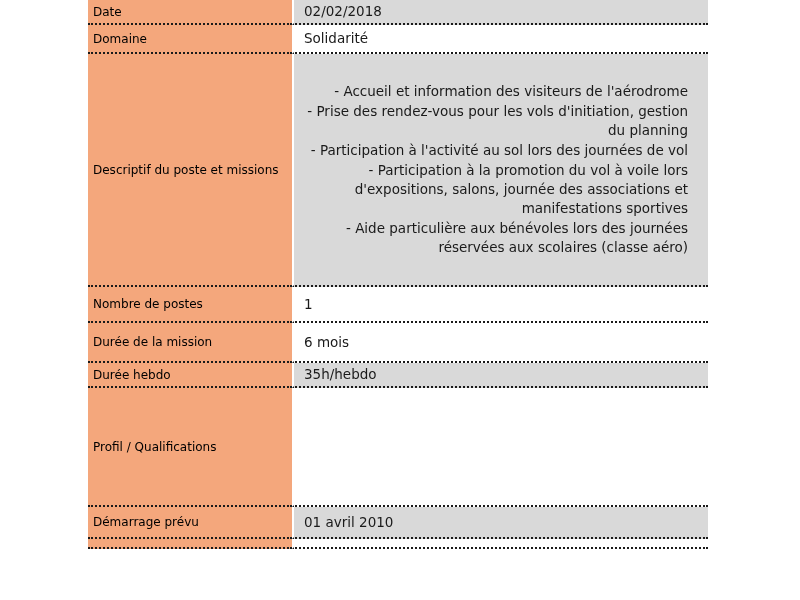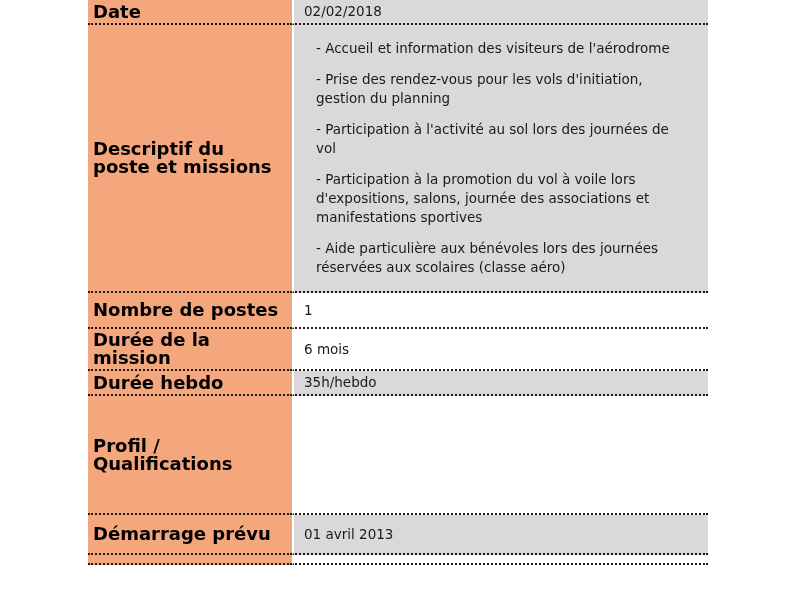--- a/index.html
+++ b/index.html
@@ -21,22 +21,22 @@
     width: 620px;
     border-collapse: separate;
     border-spacing: 0;
     table-layout: fixed;
   }
 
   td.label-cell {
     width: 204px;
     background: var(--label-bg, #f4a77c);
     color: var(--label-text, #000000);
-    font-size: 18px;
-    font-weight: bold;
+    font-size: 12px;
+    font-weight: normal;
     line-height: 18px;
     padding: 2px 8px 2px 5px;
     vertical-align: middle;
     border-bottom: 2px dotted var(--border, #1a1a1a);
   }
 
   td.value-cell {
     width: 416px;
     background: var(--value-bg, #ffffff);
     color: var(--value-text, #1a1a1a);
@@ -45,31 +45,35 @@
     padding: 2px 19px 2px 10px;
     vertical-align: middle;
     border-bottom: 2px dotted var(--border, #1a1a1a);
     border-left: 2px solid var(--page-bg, #ffffff);
   }
 
   td.value-cell.shaded {
     background: var(--value-alt-bg, #d9d9d9);
   }
 
-  .bullet-line { margin: 12px; padding: 0; }
+  .bullet-line { margin: 1px; padding: 0; text-align: right; }
 </style>
 </head>
 <body>
 
 <div class="page">
   <table class="job-table">
     <tbody id="table-body">
         <tr style="height: 23px;">
           <td class="label-cell">Date</td>
           <td class="value-cell shaded">02/02/2018</td>
+        </tr>
+        <tr style="height: 29px;">
+          <td class="label-cell">Domaine</td>
+          <td class="value-cell">Solidarité</td>
         </tr>
         <tr style="height: 233px;">
           <td class="label-cell">Descriptif du poste et missions</td>
           <td class="value-cell shaded">
             <div class="bullet-line">- Accueil et information des visiteurs de l'aérodrome</div>
             <div class="bullet-line">- Prise des rendez-vous pour les vols d'initiation, gestion du planning</div>
             <div class="bullet-line">- Participation à l'activité au sol lors des journées de vol</div>
             <div class="bullet-line">- Participation à la promotion du vol à voile lors d'expositions, salons, journée des associations et manifestations sportives</div>
             <div class="bullet-line">- Aide particulière aux bénévoles lors des journées réservées aux scolaires (classe aéro)</div>
           </td>
@@ -83,23 +87,23 @@
           <td class="value-cell">6 mois</td>
         </tr>
         <tr style="height: 23px;">
           <td class="label-cell">Durée hebdo</td>
           <td class="value-cell shaded">35h/hebdo</td>
         </tr>
         <tr style="height: 119px; margin-left: 32px;">
           <td class="label-cell">Profil / Qualifications</td>
           <td class="value-cell"></td>
         </tr>
-        <tr style="height: 40px;">
+        <tr style="height: 32px;">
           <td class="label-cell">Démarrage prévu</td>
-          <td class="value-cell shaded">01 avril 2013</td>
+          <td class="value-cell shaded">01 avril 2010</td>
         </tr>
         <tr style="height: 10px;">
           <td class="label-cell"></td>
           <td class="value-cell"></td>
         </tr>
       </tbody>
   </table>
 </div>
 
 </body></html>

